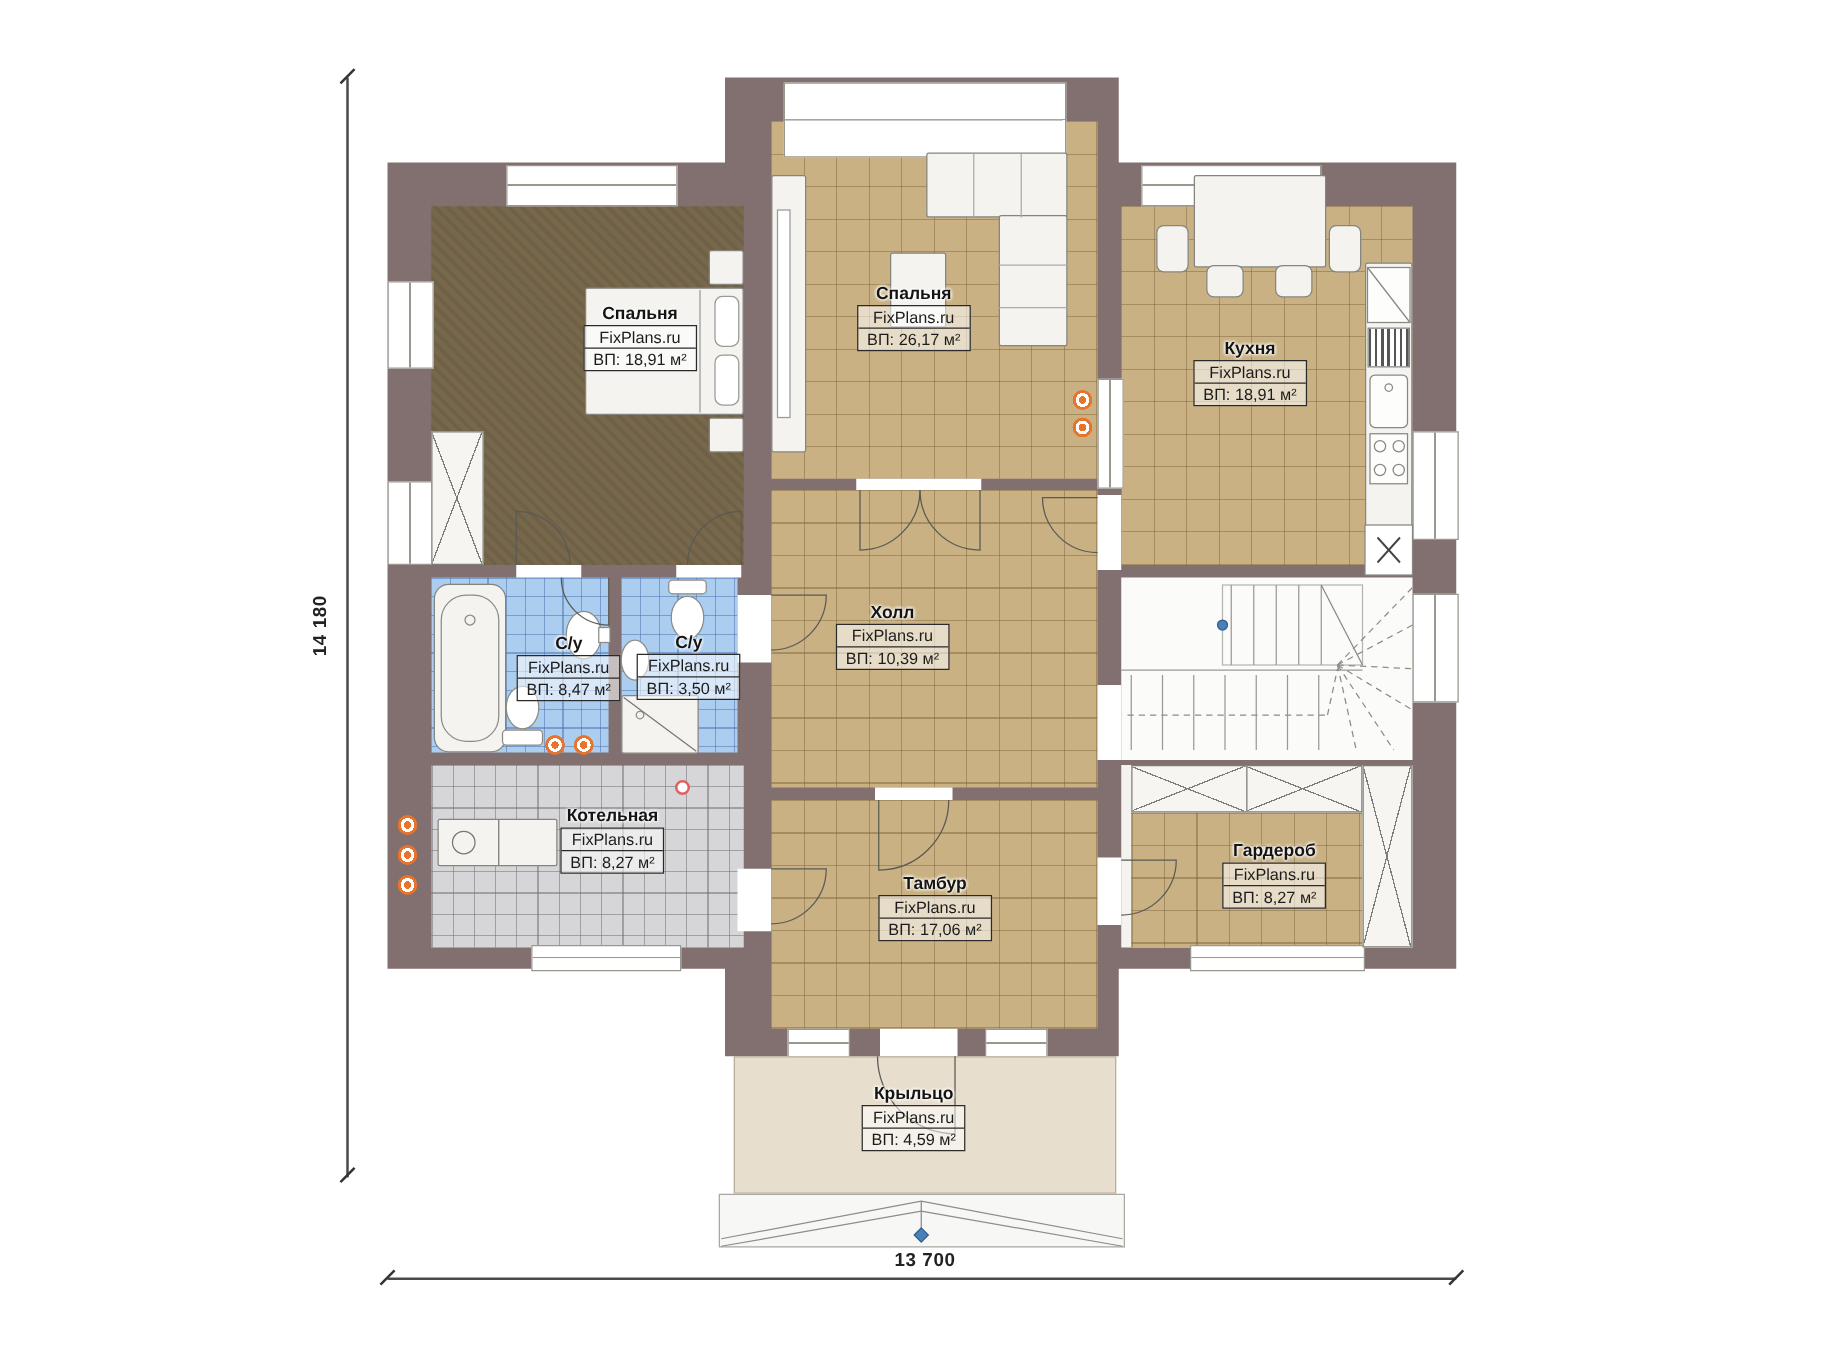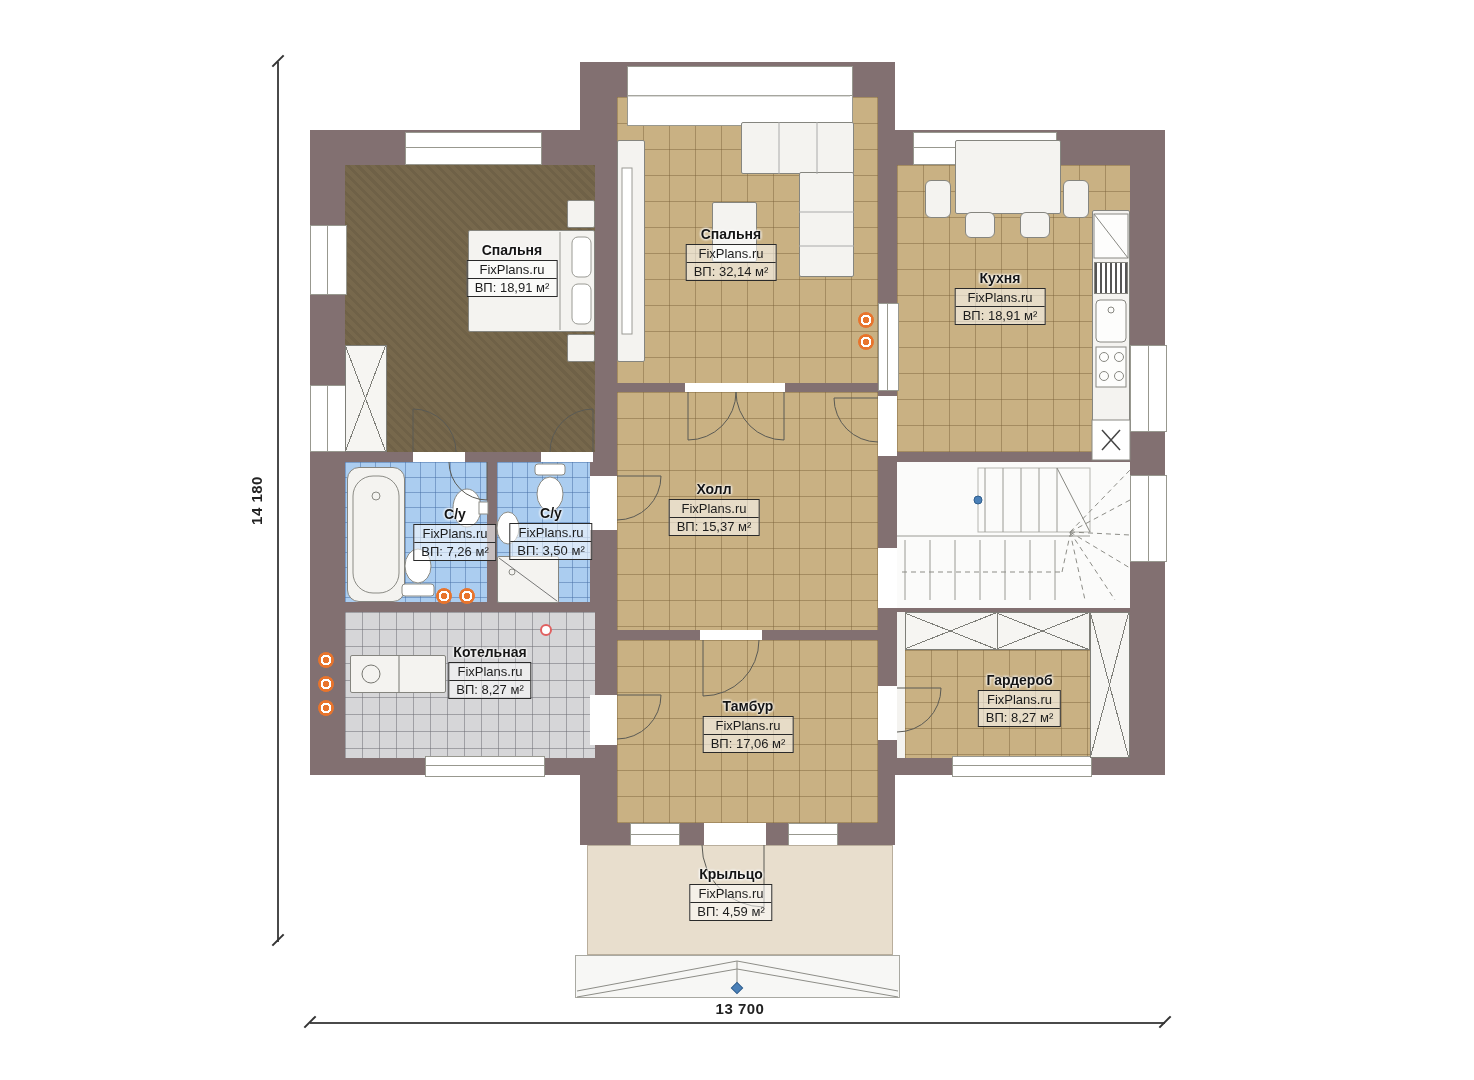--- a/index.html
+++ b/index.html
@@ -228,42 +228,42 @@
     <div class="t">Спальня</div>
     <div class="bx">
         <div class="r1">FixPlans.ru</div>
     <div class="r2">ВП: 18,91 м²</div>
       </div>
   </div>
   <div class="a rlabel" style="left:731px;top:226px;">
     <div class="t">Спальня</div>
     <div class="bx">
         <div class="r1">FixPlans.ru</div>
-    <div class="r2">ВП: 32,14 м²</div>
+    <div class="r2">ВП: 26,17 м²</div>
       </div>
   </div>
   <div class="a rlabel" style="left:1000px;top:270px;">
     <div class="t">Кухня</div>
     <div class="bx">
         <div class="r1">FixPlans.ru</div>
     <div class="r2">ВП: 18,91 м²</div>
       </div>
   </div>
   <div class="a rlabel" style="left:714px;top:481px;">
     <div class="t">Холл</div>
     <div class="bx">
         <div class="r1">FixPlans.ru</div>
-    <div class="r2">ВП: 15,37 м²</div>
+    <div class="r2">ВП: 10,39 м²</div>
       </div>
   </div>
   <div class="a rlabel" style="left:455px;top:506px;">
     <div class="t">С/у</div>
     <div class="bx">
         <div class="r1">FixPlans.ru</div>
-    <div class="r2">ВП: 7,26 м²</div>
+    <div class="r2">ВП: 8,47 м²</div>
       </div>
   </div>
   <div class="a rlabel" style="left:551px;top:505px;">
     <div class="t">С/у</div>
     <div class="bx">
         <div class="r1">FixPlans.ru</div>
     <div class="r2">ВП: 3,50 м²</div>
       </div>
   </div>
   <div class="a rlabel" style="left:490px;top:644px;">

